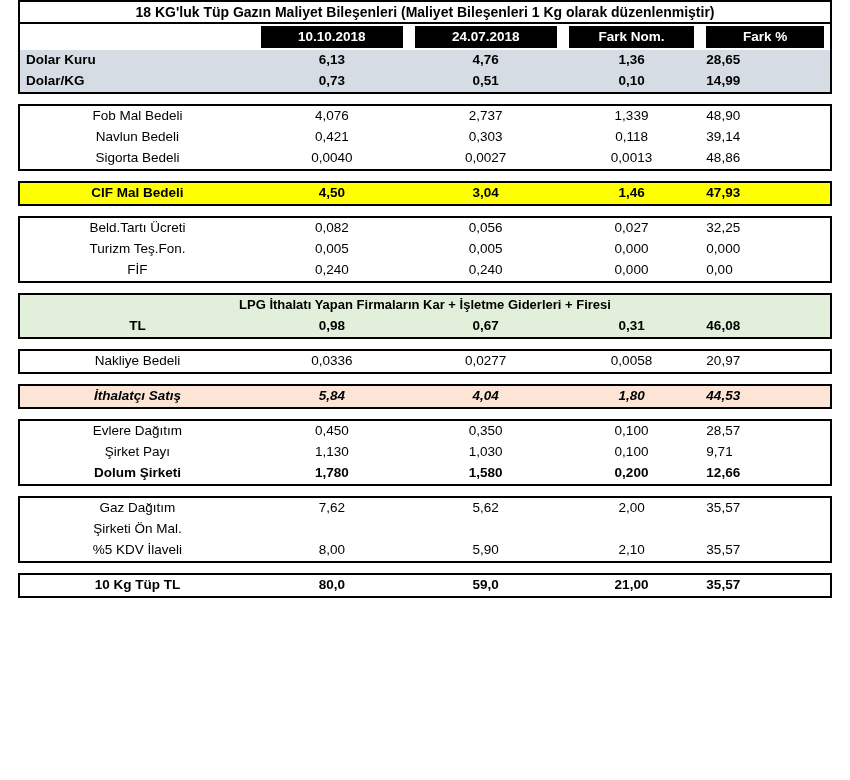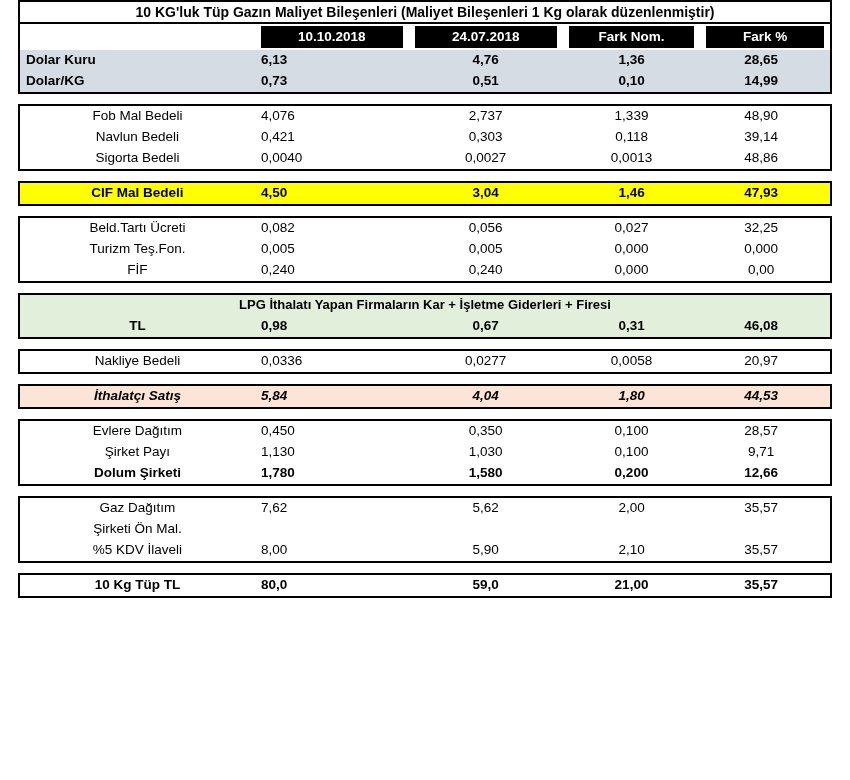--- a/index.html
+++ b/index.html
@@ -36,24 +36,24 @@
     table-layout: fixed;
   }
   table.grid td {
     padding: 2px 6px;
     vertical-align: middle;
     line-height: 1.15;
     height: 21px;
     box-sizing: border-box;
   }
   .c-label { width: 29%; text-align: center; }
-  .c-v1 { width: 19%; text-align: left; }
+  .c-v1 { width: 19%; text-align: center; }
   .c-v2 { width: 19%; text-align: center; }
   .c-v3 { width: 17%; text-align: center; }
-  .c-v4 { width: 16%; text-align: center; padding-right: 14px !important; }
+  .c-v4 { width: 16%; text-align: left; padding-right: 14px !important; }
 
   .title-row td {
     text-align: center;
     font-weight: bold;
     font-size: 14px;
     border-bottom: 2px solid #000;
     height: 26px;
   }
   .hdr-row td {
     background: #ffffff;
@@ -117,21 +117,21 @@
     <table class="grid">
       <colgroup>
           <col class="c-label">
           <col class="c-v1">
           <col class="c-v2">
           <col class="c-v3">
           <col class="c-v4">
         </colgroup>
       <tbody>
           <tr class="title-row">
-        <td colspan="5">10 KG'luk Tüp Gazın Maliyet Bileşenleri (Maliyet Bileşenleri 1 Kg olarak düzenlenmiştir)</td>
+        <td colspan="5">18 KG'luk Tüp Gazın Maliyet Bileşenleri (Maliyet Bileşenleri 1 Kg olarak düzenlenmiştir)</td>
       </tr>
       <tr class="hdr-row">
         <td class="hdr-blank"></td>
         <td>
               <div class="hdr-chip">10.10.2018</div>
             </td>
         <td>
               <div class="hdr-chip">24.07.2018</div>
             </td>
         <td>

